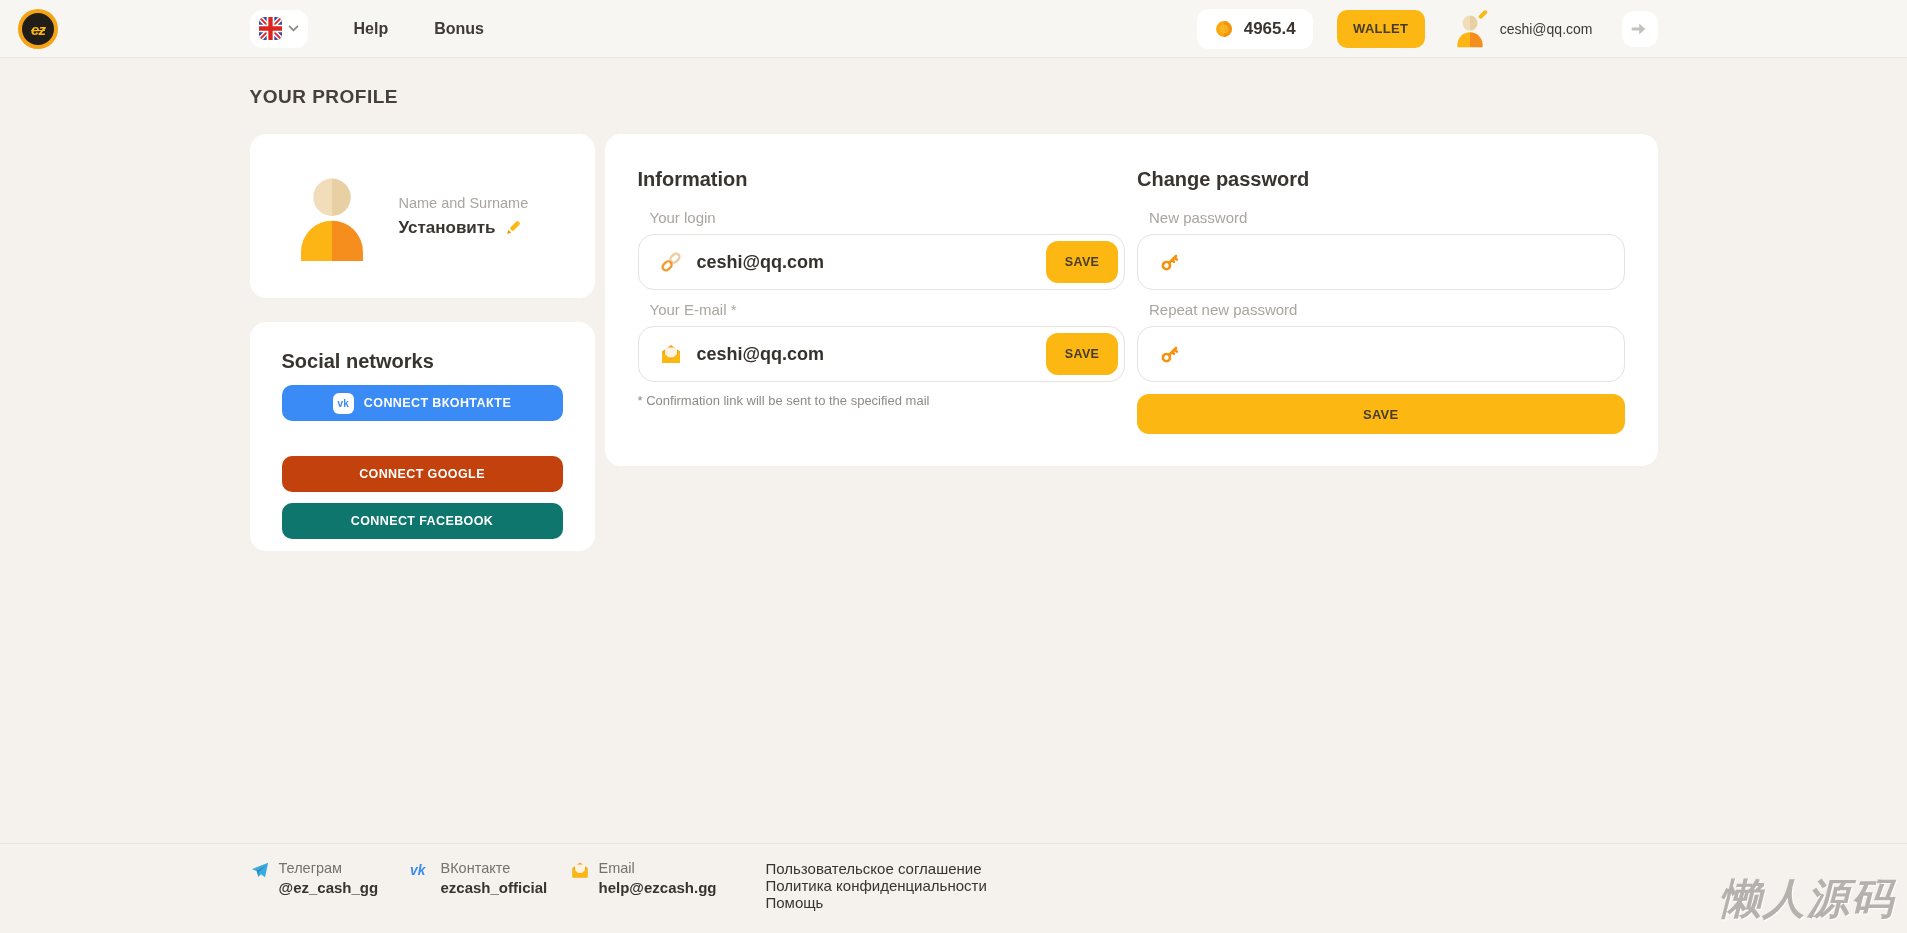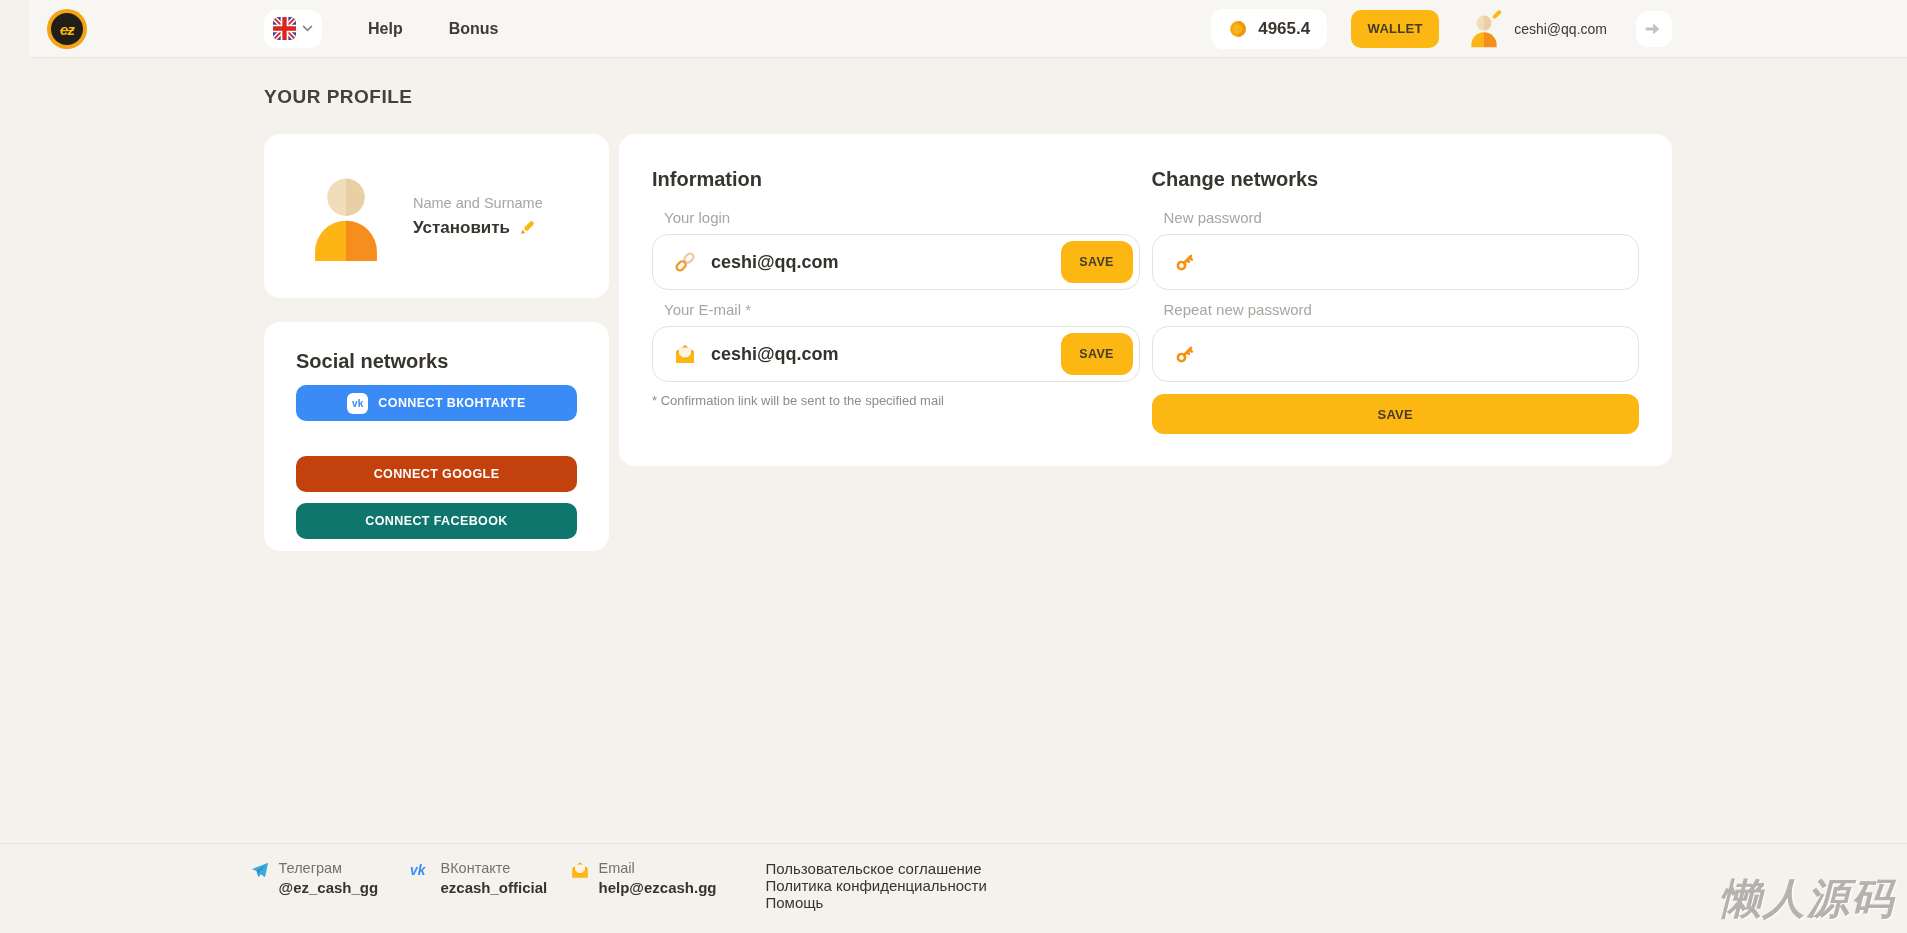--- a/index.html
+++ b/index.html
@@ -1,21 +1,21 @@
 <!DOCTYPE html>
 <html><head>
 <meta charset="utf-8">
 <style>
   * { margin:0; padding:0; box-sizing:border-box; }
   html,body { width:1907px; height:933px; }
   body {
     font-family:"Liberation Sans", "DejaVu Sans", sans-serif;
     background:#f5f2ee; color:#3b3733; overflow:hidden;
   }
-  .app { position:relative; width:1907px; height:933px; overflow:hidden;padding-left:29px; }
+  .app { position:relative; width:1907px; height:933px; overflow:hidden; }
 
   
   header {
     position:relative; height:58px; background:#f8f6f3;
     border-bottom:1px solid #e8e4df;
   }
   .logo {
     position:absolute; left:18px; top:9px; width:40px; height:40px;
     border-radius:50%; background:#f3a313; cursor:pointer;
   }
@@ -273,21 +273,21 @@
               <path d="M3 9.5 V21 H21 V9.5 L12 17.5 Z" fill="#fcb712"></path>
             </svg>
             <span class="input-value">ceshi@qq.com</span>
             <button class="save-sm">SAVE</button>
           </div>
 
           <div class="note">* Confirmation link will be sent to the specified mail</div>
         </div>
 
         <div class="form-col">
-          <h2>Change networks</h2>
+          <h2>Change password</h2>
 
           <div class="field-label">New password</div>
           <div class="input-box">
             <svg class="field-icon" width="24" height="24" viewBox="0 0 24 24">
               <g transform="rotate(45 12 12)">
                 <circle cx="12" cy="17" r="3.6" fill="none" stroke="#f6920e" stroke-width="2.6"></circle>
                 <path d="M12 13 V3.5 M12 5.5 h3.2 M12 9 h2.6" stroke="#f6920e" stroke-width="2.6" stroke-linecap="round"></path>
               </g>
             </svg>
             <input class="pw-input" type="password" style="">

